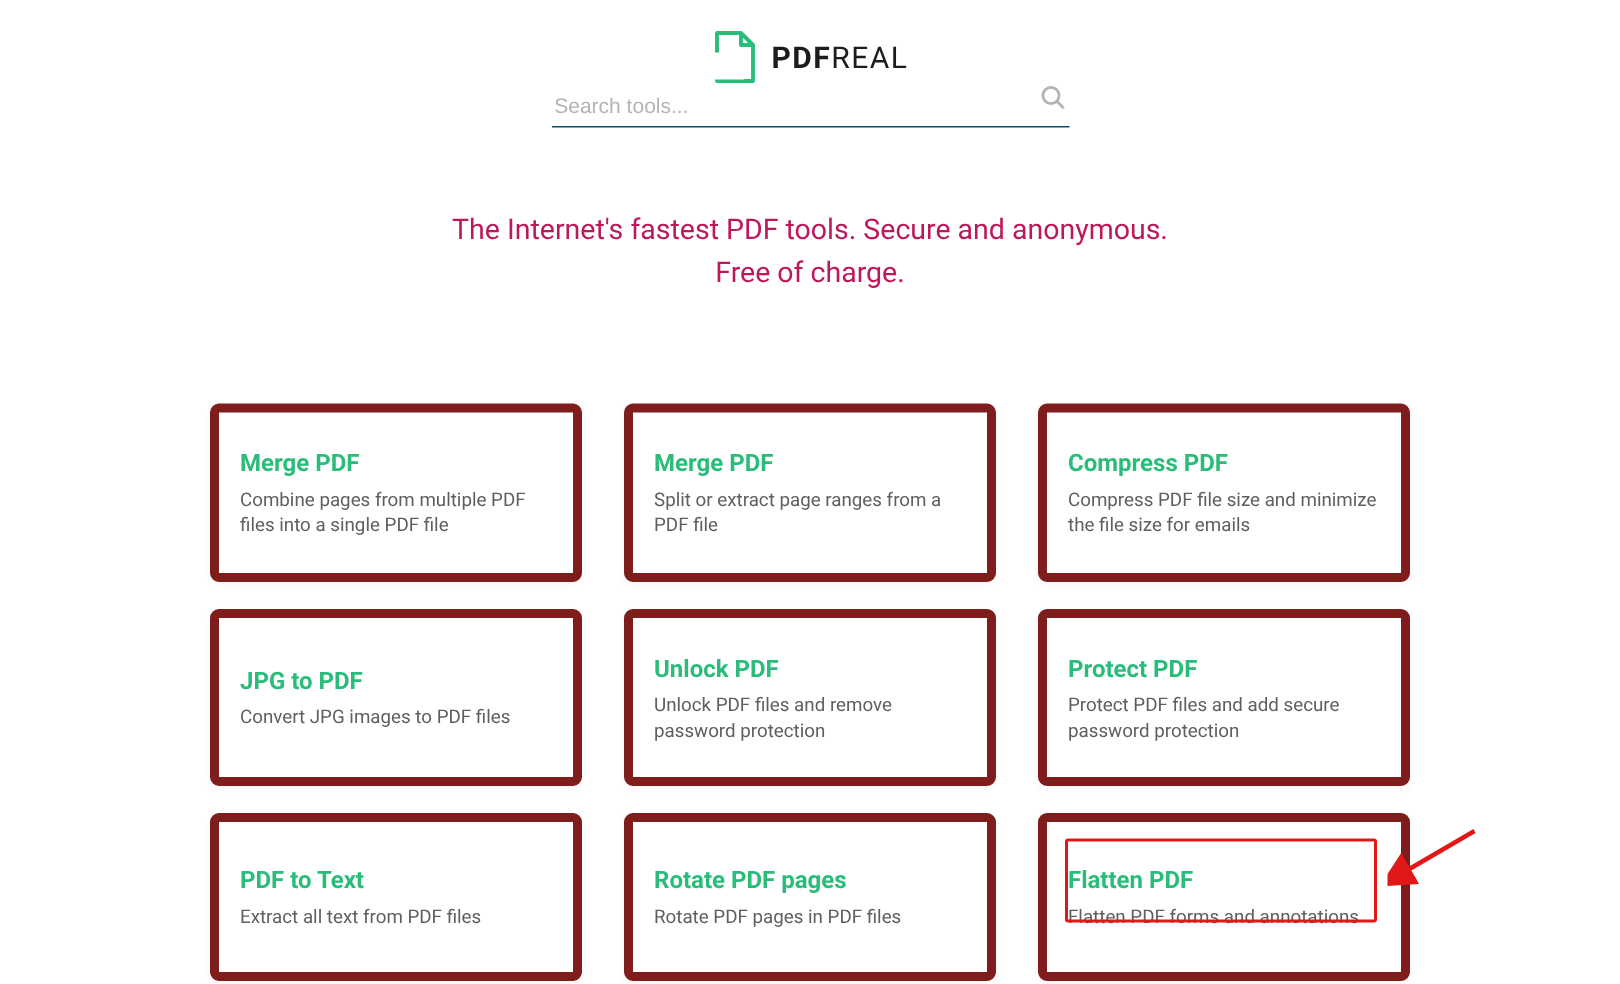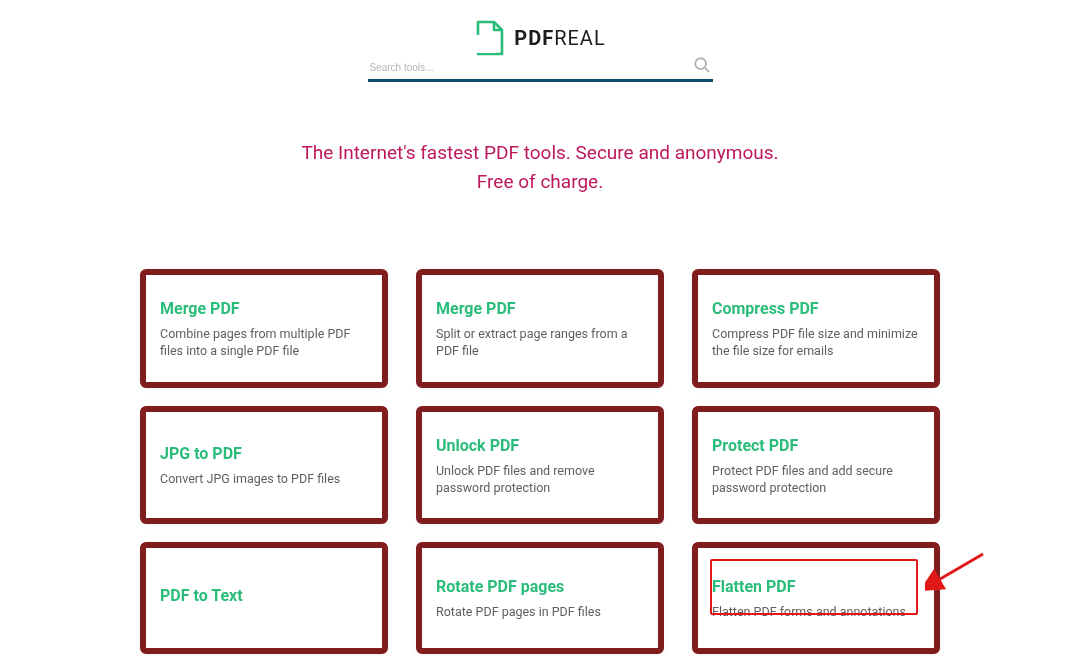--- a/index.html
+++ b/index.html
@@ -38,23 +38,23 @@
     .logo-text .light {
       font-weight: 400;
     }
     .search-wrap {
       position: relative;
       width: 345px;
     }
     .search-input {
       width: 100%;
       border: none;
-      border-bottom: 3px solid #0c4a6e;
+      border-bottom: 1px solid #0c4a6e;
       padding: 6px 30px 6px 2px;
-      font-size: 10px;
+      font-size: 14px;
       outline: none;
       background: transparent;
       color: #333;
     }
     .search-input::placeholder { color: #b4b4b4; }
     .search-icon-btn {
       position: absolute;
       right: 0;
       top: -2px;
       width: 22px;
@@ -175,20 +175,21 @@
   <div class="card">
     <div class="card-title">Unlock PDF</div>
     <div class="card-desc">Unlock PDF files and remove password protection</div>
   </div>
   <div class="card">
     <div class="card-title">Protect PDF</div>
     <div class="card-desc">Protect PDF files and add secure password protection</div>
   </div>
   <div class="card">
     <div class="card-title">PDF to Text</div>
+    <div class="card-desc">Extract all text from PDF files</div>
   </div>
   <div class="card">
     <div class="card-title">Rotate PDF pages</div>
     <div class="card-desc">Rotate PDF pages in PDF files</div>
   </div>
   <div class="card">
     <div class="card-title">Flatten PDF</div>
     <div class="card-desc">Flatten PDF forms and annotations</div>
   </div>
 </section>

